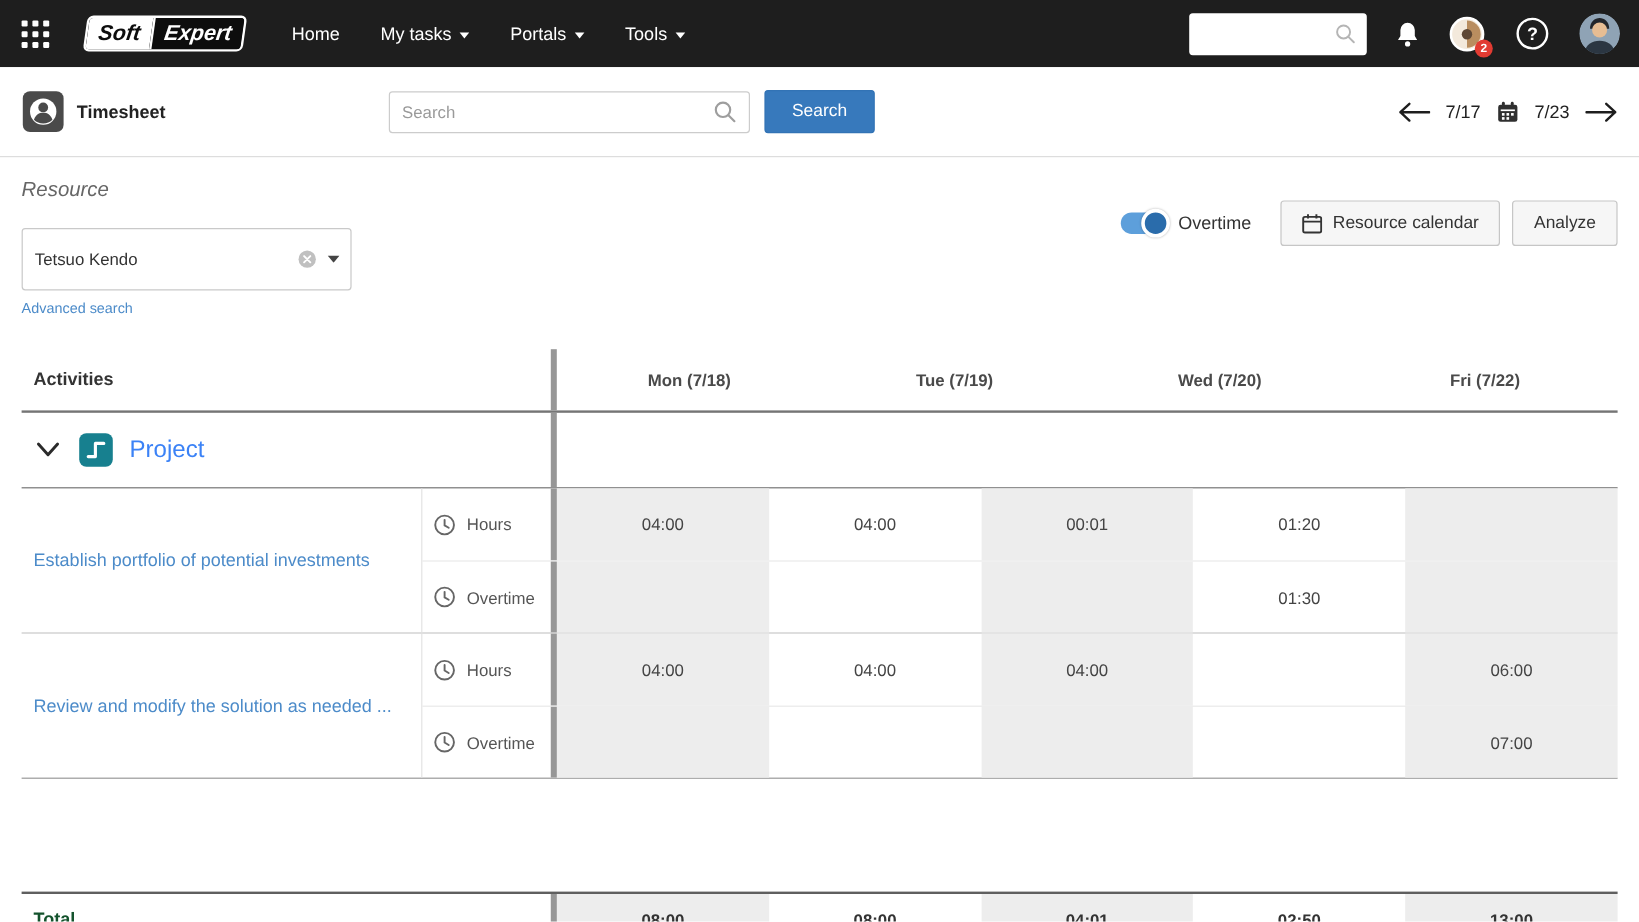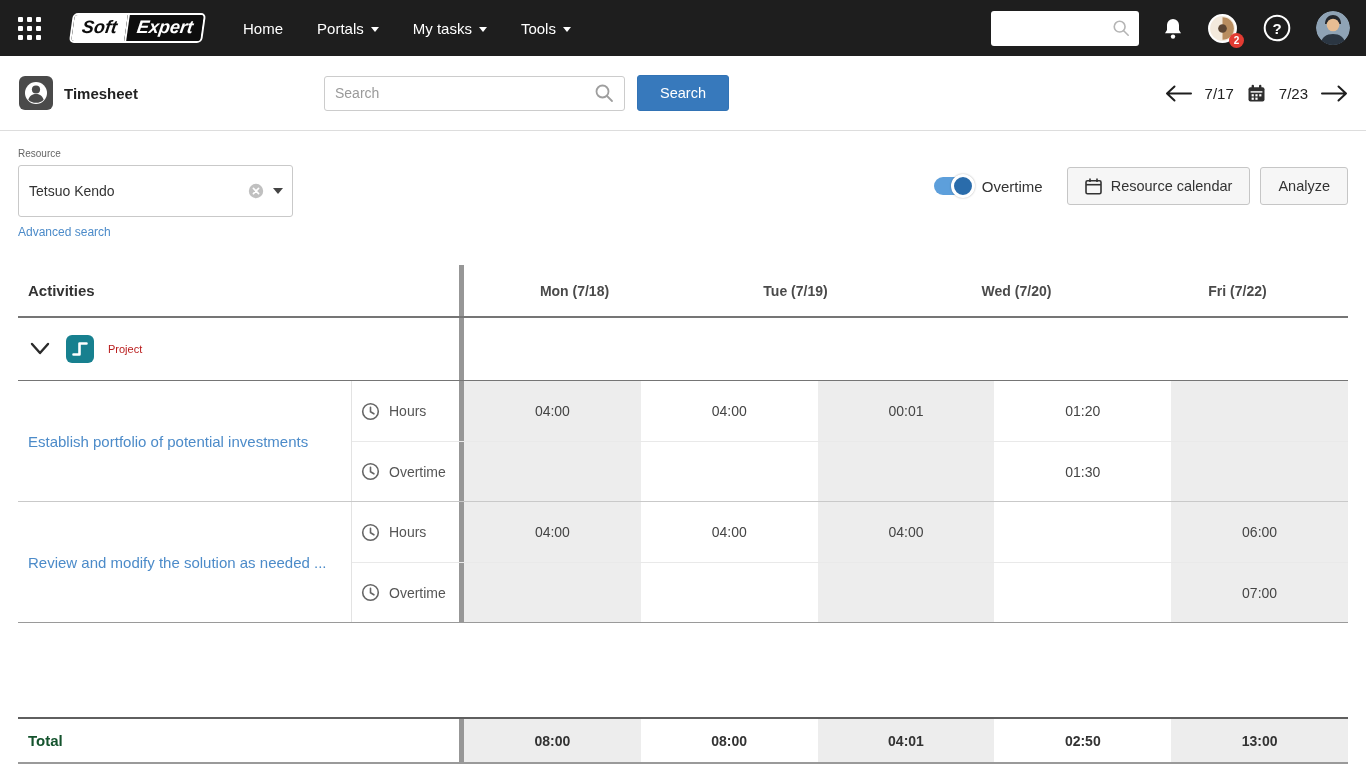--- a/index.html
+++ b/index.html
@@ -31,41 +31,41 @@
   .search-box { width: 301px; height: 35px; border: 1px solid #ccc; border-radius: 3px; display: flex; align-items: center; padding: 0 10px; background: #fff; }
   .search-box input { border: 0; outline: 0; flex: 1; font-size: 14px; font-family: inherit; color: #333; }
   .search-box input::placeholder { color: #9a9a9a; }
   .btn-primary { height: 36px; padding: 0 22px; background: #3779bc; color: #fff; border: 1px solid #3273b5; border-radius: 3px; font-size: 14.5px; font-family: inherit; cursor: pointer; }
   .date-nav { margin-left: auto; display: flex; align-items: center; gap: 13px; }
   .date-nav .date { font-size: 15px; color: #222; }
   .arrow-btn, .cal-btn { display: flex; align-items: center; cursor: pointer; }
 
   
   .filters { position: relative; padding: 17px 18px 0; }
-  .resource-label { font-size: 10px; color: #666; margin-bottom: 6px; }
+  .resource-label { font-size: 17px; color: #666; margin-bottom: 22px; font-style: italic; }
   .resource-box { width: 275px; height: 52px; border: 1px solid #c9c9c9; border-radius: 3px; display: flex; align-items: center; padding: 0 9px 0 10px; cursor: pointer; background: #fff; }
   .resource-value { flex: 1; font-size: 14px; color: #333; }
   .resource-box .clear { display: flex; margin-right: 9px; }
   .advanced { display: inline-block; margin-top: 8px; font-size: 12px; color: #4c8bc9; text-decoration: none; cursor: pointer; }
   .filter-right { position: absolute; top: 36px; right: 18px; display: flex; align-items: center; }
   .toggle { position: relative; width: 38px; height: 18px; border-radius: 9px; background: #5d9fdb; cursor: pointer; margin-right: 10px; }
   .toggle .knob { position: absolute; right: -3px; top: -3px; width: 24px; height: 24px; border-radius: 50%; background: #2a6cab; border: 3px solid #fff; box-shadow: 0 0 2px rgba(0,0,0,.3); }
   .toggle-label { font-size: 15px; color: #333; margin-right: 14px; }
   .btn-light { height: 38px; padding: 0 17px; background: #f6f6f6; border: 1px solid #c6c6c6; border-radius: 3px; font-size: 14.5px; font-family: inherit; color: #333; display: flex; align-items: center; gap: 9px; cursor: pointer; margin-left: 10px; }
 
   
   .sheet { margin: 25px 18px 0; }
   .thead { display: flex; height: 53px; align-items: center; border-bottom: 2px solid #757575; }
   .h-act { width: 441px; padding-left: 10px; font-size: 15px; font-weight: 700; color: #333; }
   .h-day { flex: 1; text-align: center; font-size: 14px; font-weight: 700; color: #4a4a4a; height: 100%; display: flex; align-items: center; justify-content: center; }
   .h-day.first { border-left: 5px solid #979797; }
 
   .group-row { display: flex; height: 63px; border-bottom: 1px solid #757575; }
   .group-left { width: 441px; display: flex; align-items: center; gap: 13px; padding-left: 10px; }
-  .group-label { font-size: 11px; color: #b91c1c; }
+  .group-label { font-size: 20px; color: #3b82f6; }
   .group-right { flex: 1; border-left: 5px solid #979797; }
   .expander { display: flex; cursor: pointer; padding: 4px 2px; }
 
   .act-block { display: flex; border-bottom: 1px solid #c9c9c9; }
   .act-block.last { border-bottom: 1px solid #9a9a9a; }
   .act-name { width: 333px; display: flex; align-items: center; padding-left: 10px; }
   .act-name a { font-size: 15px; color: #4c8bc9; text-decoration: none; cursor: pointer; }
   .act-rows { flex: 1; display: flex; flex-direction: column; border-left: 1px solid #e3e3e3; }
   .sub-row { display: flex; height: 60px; }
   .sub-row + .sub-row { border-top: 1px solid #e9e9e9; }
@@ -101,25 +101,25 @@
   </div>
   <div class="logo">
     <span class="logo-soft">Soft</span>
       <span class="logo-expert">Expert</span>
   </div>
   <nav class="nav">
     <div class="nav-item">
       <span>Home</span>
     </div>
     <div class="nav-item">
+      <span>My tasks</span>
+      <span class="caret"></span>
+    </div>
+    <div class="nav-item">
       <span>Portals</span>
-      <span class="caret"></span>
-    </div>
-    <div class="nav-item">
-      <span>My tasks</span>
       <span class="caret"></span>
     </div>
     <div class="nav-item">
       <span>Tools</span>
       <span class="caret"></span>
     </div>
   </nav>
   <div class="topbar-right">
     <div class="top-search">
       <input style="">

